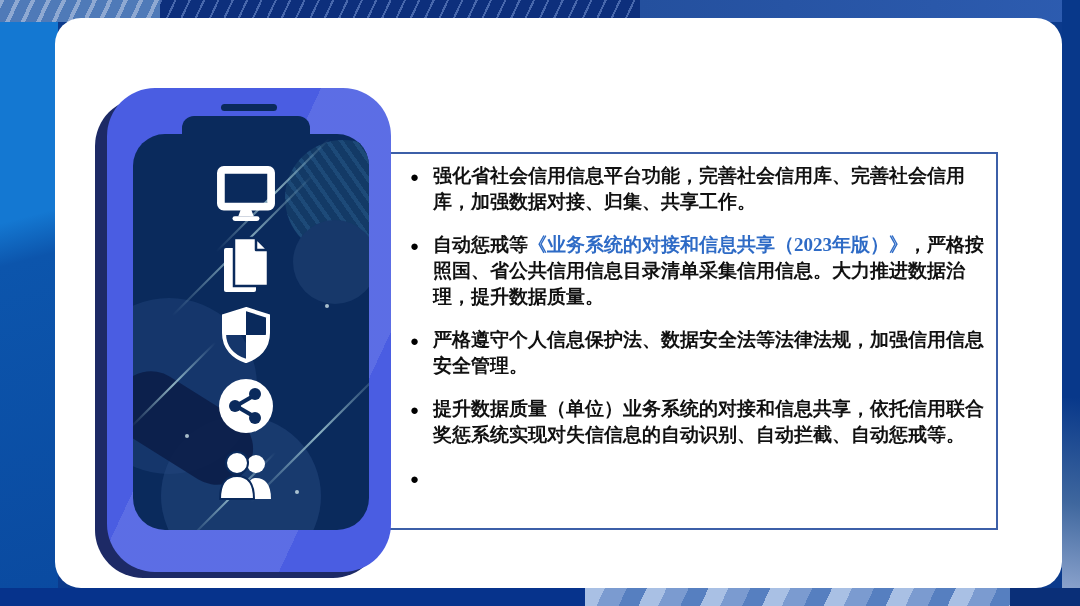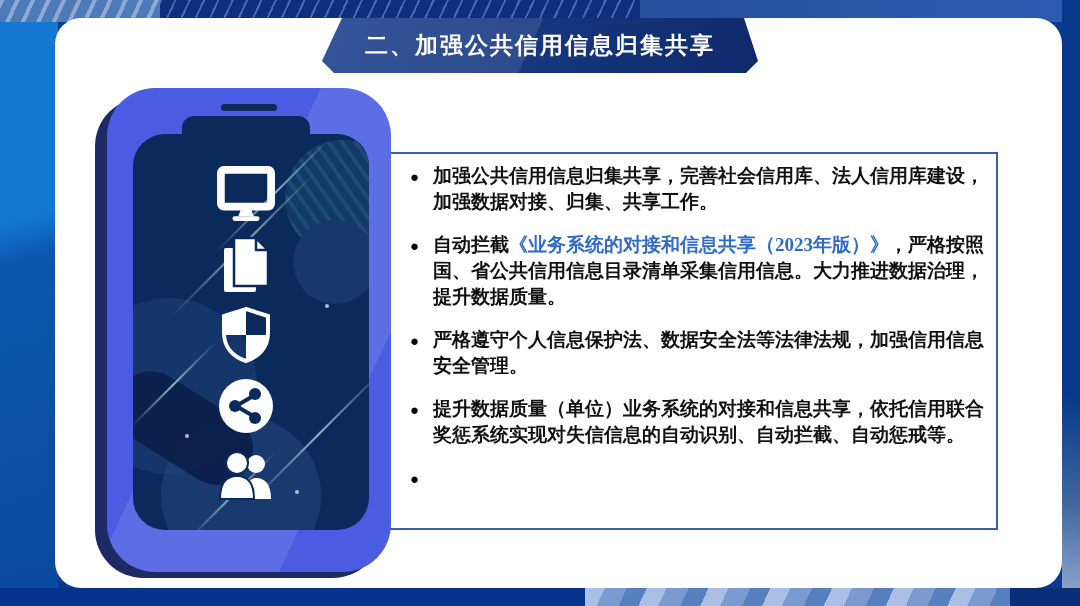--- a/index.html
+++ b/index.html
@@ -103,22 +103,22 @@
   <div class="bg-right"></div>
   <div class="bg-right-low"></div>
   <div class="bg-bottom"></div>
   <div class="bg-bottom-stripes"></div>
   <div class="bg-bottom-right"></div>
 
   <div class="card"></div>
 
   <div class="text-box">
     <ul class="bullet-list">
-        <li class="bullet-item"><span class="bullet-dot">●</span><span>加强公共信用信息归集共享，完善社会信用库、法人信用库建设，加强数据对接、归集、共享工作。</span></li>
-        <li class="bullet-item"><span class="bullet-dot">●</span><span>自动拦截</span><span class="seg-link">《业务系统的对接和信息共享（2023年版）》</span><span>，严格按照国、省公共信用信息目录清单采集信用信息。大力推进数据治理，提升数据质量。</span></li>
+        <li class="bullet-item"><span class="bullet-dot">●</span><span>强化省社会信用信息平台功能，完善社会信用库、完善社会信用库，加强数据对接、归集、共享工作。</span></li>
+        <li class="bullet-item"><span class="bullet-dot">●</span><span>自动惩戒等</span><span class="seg-link">《业务系统的对接和信息共享（2023年版）》</span><span>，严格按照国、省公共信用信息目录清单采集信用信息。大力推进数据治理，提升数据质量。</span></li>
         <li class="bullet-item"><span class="bullet-dot">●</span><span>严格遵守个人信息保护法、数据安全法等法律法规，加强信用信息安全管理。</span></li>
         <li class="bullet-item"><span class="bullet-dot">●</span><span>提升数据质量（单位）业务系统的对接和信息共享，依托信用联合奖惩系统实现对失信信息的自动识别、自动拦截、自动惩戒等。</span></li>
         <li class="bullet-item"><span class="bullet-dot">●</span></li>
       </ul>
   </div>
 
   <div class="phone">
     <div class="phone-shadow"></div>
     <div class="phone-body">
       <div class="speaker"></div>
@@ -184,17 +184,14 @@
               <path d="M28 48 C28 32 32 27 38 27 C47 27 53 33 53 48 Z" fill="#ffffff"></path>
               <circle cx="19" cy="12" r="11" fill="#ffffff" stroke="#0a2a5c" stroke-width="2"></circle>
               <path d="M2 48 C2 31 9 25 19 25 C29 25 36 31 36 48 Z" fill="#ffffff" stroke="#0a2a5c" stroke-width="2"></path>
             </svg>
           </div>
         </div>
       </div>
     </div>
   </div>
 
-  <div class="banner">
-    <span class="banner-title">二、加强公共信用信息归集共享</span>
-  </div>
 
 </div>
 
 </body></html>

